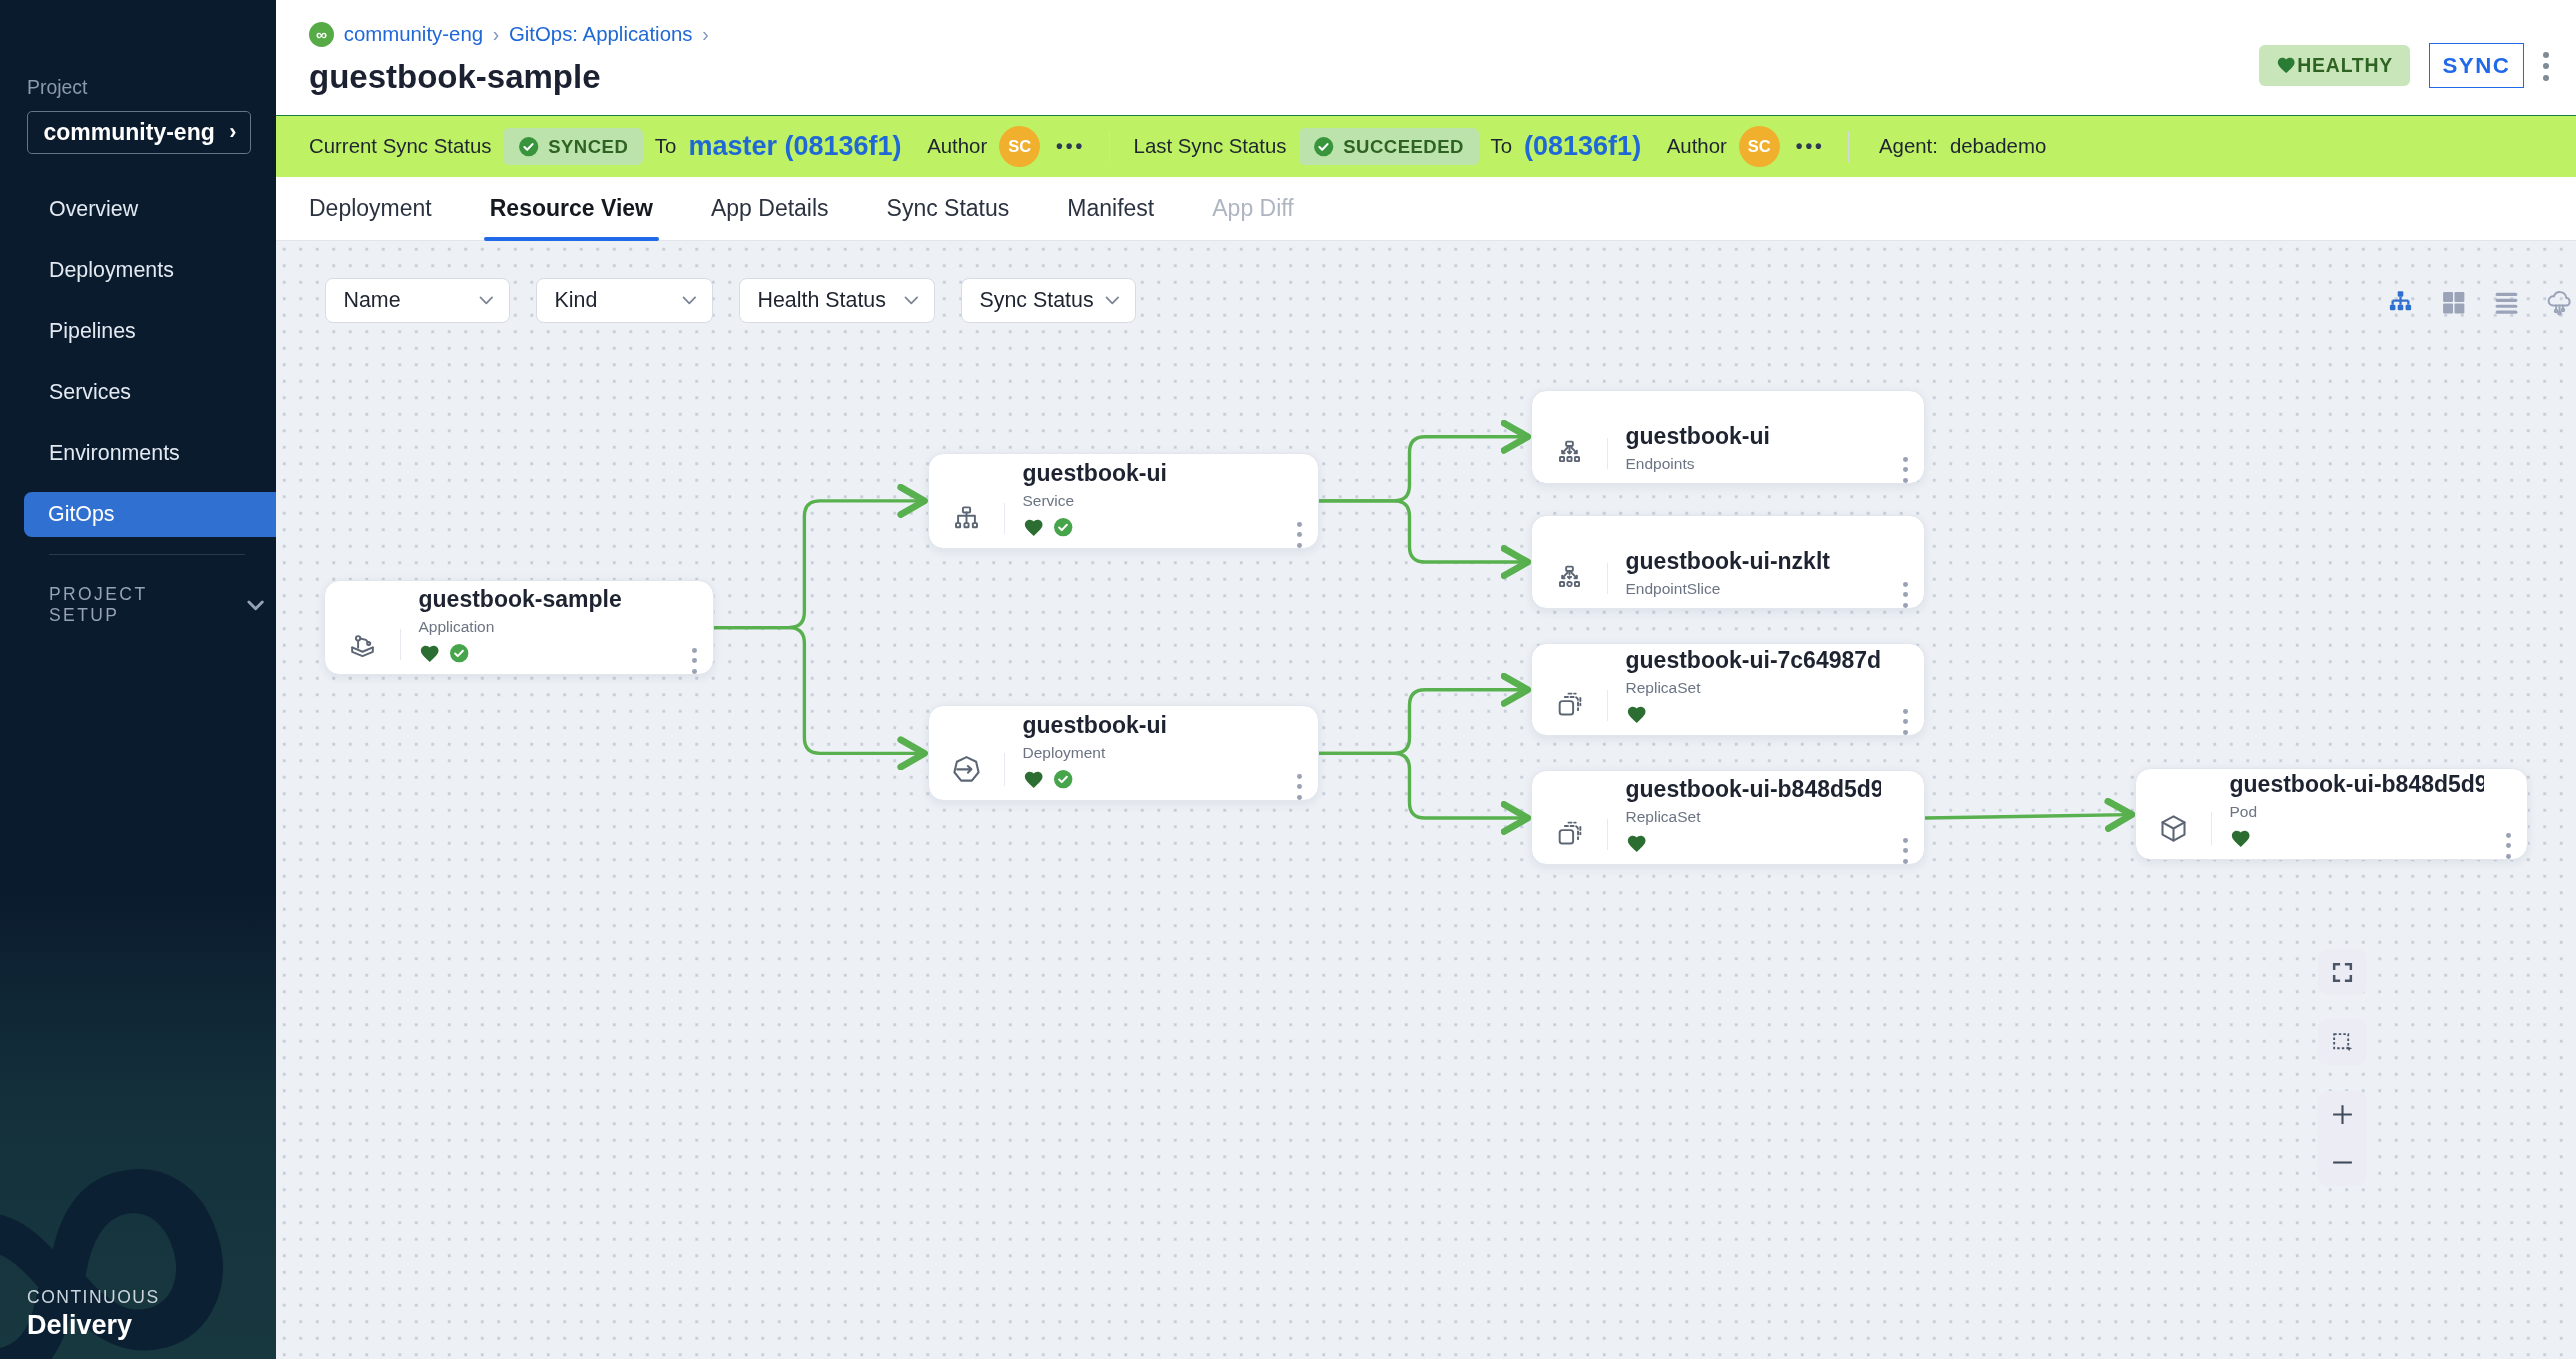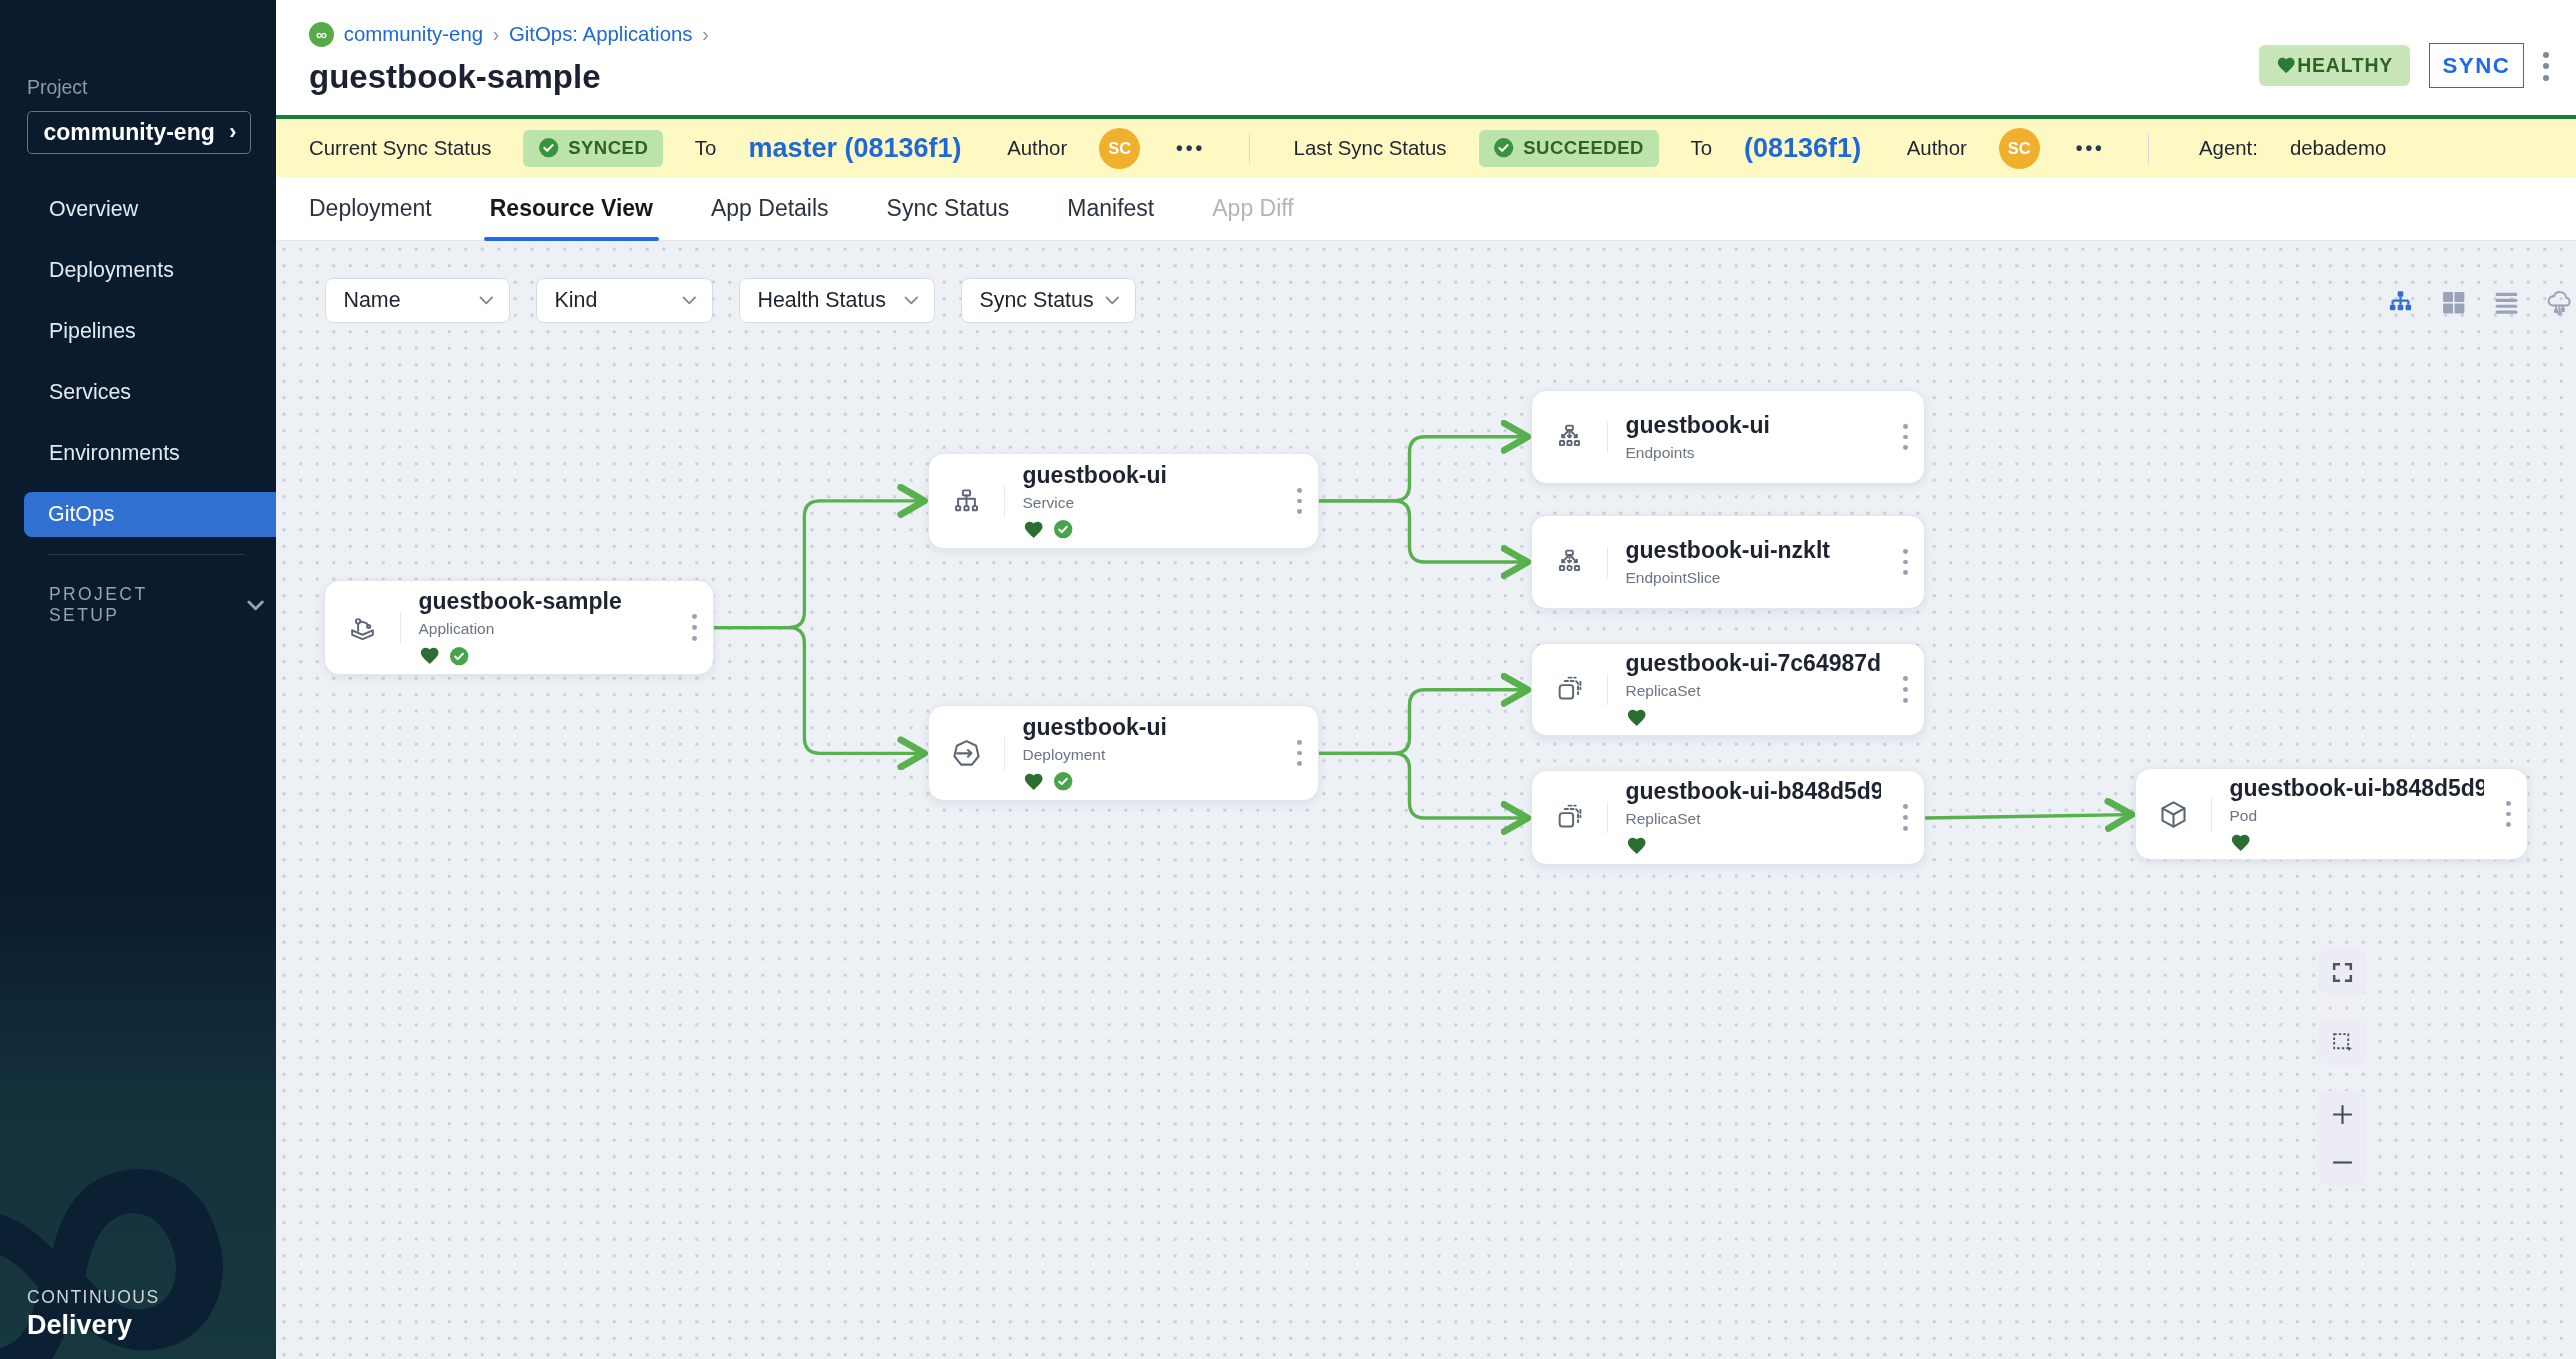--- a/index.html
+++ b/index.html
@@ -49,22 +49,22 @@
   .healthy-badge { background:#c9e6ba; border-radius:5.8px; height:41px; display:flex;
     align-items:center; gap:1px; padding:0 16.5px; }
   .healthy-badge span { color:#2f6322; font-weight:bold; font-size:19.4px; letter-spacing:0.8px; }
   .sync-btn { width:95px; height:45px; border:1.9px solid #2069e8; border-radius:0; background:#fff;
     color:#2069e8; font-weight:bold; font-size:22.3px; letter-spacing:1.5px; display:flex;
     align-items:center; justify-content:center; cursor:pointer; }
   .page-kebab { width:9.7px; height:39px; overflow:hidden; position:relative; }
   .page-kebab .dots { display:flex; flex-direction:column; gap:5.8px; padding-top:5.8px; }
   .page-kebab .dots i { width:5.8px; height:5.8px; border-radius:50%; background:#7f8b94; }
 
-  .status-bar { height:62px; background:#fef9c3; border-top:4px solid #15803d;
-    display:flex; align-items:center; padding-left:33px; gap:32px; font-size:20.4px; color:#1e2430; }
+  .status-bar { height:62px; background:#bef264; border-top:1px solid #15803d;
+    display:flex; align-items:center; padding-left:33px; gap:12px; font-size:20.4px; color:#1e2430; }
   .pill { border-radius:5.8px; height:37px; display:flex; align-items:center; gap:8.7px; padding:0 14.6px; background:#bce3ab; }
   .pill span { font-size:18.5px; font-weight:bold; color:#2f6322; letter-spacing:0.5px; }
   .ref-link { font-size:27px; font-weight:bold; color:#1f68d6; cursor:pointer; }
   .avatar { width:41px; height:41px; border-radius:50%; background:#f0b02e; color:#fff;
     display:flex; align-items:center; justify-content:center; font-size:16.5px; font-weight:bold; }
   .more-dots { color:#2b3a52; font-size:19.4px; font-weight:bold; letter-spacing:2.9px; cursor:pointer; margin-left:3.9px;}
   .vdiv { width:1px; height:31px; background:#d4d9e1; margin:0 11.7px; }
   .agent-label { margin-left:5.8px; }
 
   #tabs { height:64px; background:#fff; border-bottom:1px solid #e2e6ec; display:flex;
@@ -87,21 +87,21 @@
   #filters .fbox:nth-child(1){ width:185px; } #filters .fbox:nth-child(2){ width:177px; }
   #filters .fbox:nth-child(3){ width:196px; } #filters .fbox:nth-child(4){ width:175px; }
 
   #view-toolbar { position:absolute; top:47px; left:2110px; width:190px; overflow:hidden;
     display:flex; gap:24px; align-items:center; }
   .vt-icon { width:29px; height:29px; flex-shrink:0; cursor:pointer; }
 
   #edges-svg { position:absolute; left:0; top:0; pointer-events:none; }
 
   .node { position:absolute; background:#fff; border:1.5px solid #e2e6ed; border-radius:15.5px;
-    box-shadow:0 2.9px 9.7px rgba(31,41,60,0.08); display:flex; align-items:center; cursor:pointer; }
+    box-shadow:0 2.9px 9.7px rgba(31,41,60,0.08); display:flex; align-items:flex-end; cursor:pointer; }
   .node-icon { width:76px; display:flex; align-items:center; justify-content:center;
     border-right:1.5px solid #e6e9ef; margin:13.6px 0; flex-shrink:0; }
   .node-body { flex:1; min-width:0; padding:9.7px 5.8px 9.7px 17.5px; display:flex;
     flex-direction:column; justify-content:center; }
   .node-title { font-size:23px; font-weight:600; color:#1d2330; white-space:nowrap; overflow:hidden; }
   .node-kind { font-size:15.5px; color:#6b7483; margin-top:4.9px; }
   .node-status { display:flex; gap:8.7px; margin-top:6.8px; align-items:center; height:21.4px; }
   .node-kebab { width:37px; display:flex; flex-direction:column; gap:5.8px; align-items:center;
     justify-content:center; cursor:pointer; flex-shrink:0; }
   .node-kebab i { width:4.9px; height:4.9px; border-radius:50%; background:#9aa1b4; }

